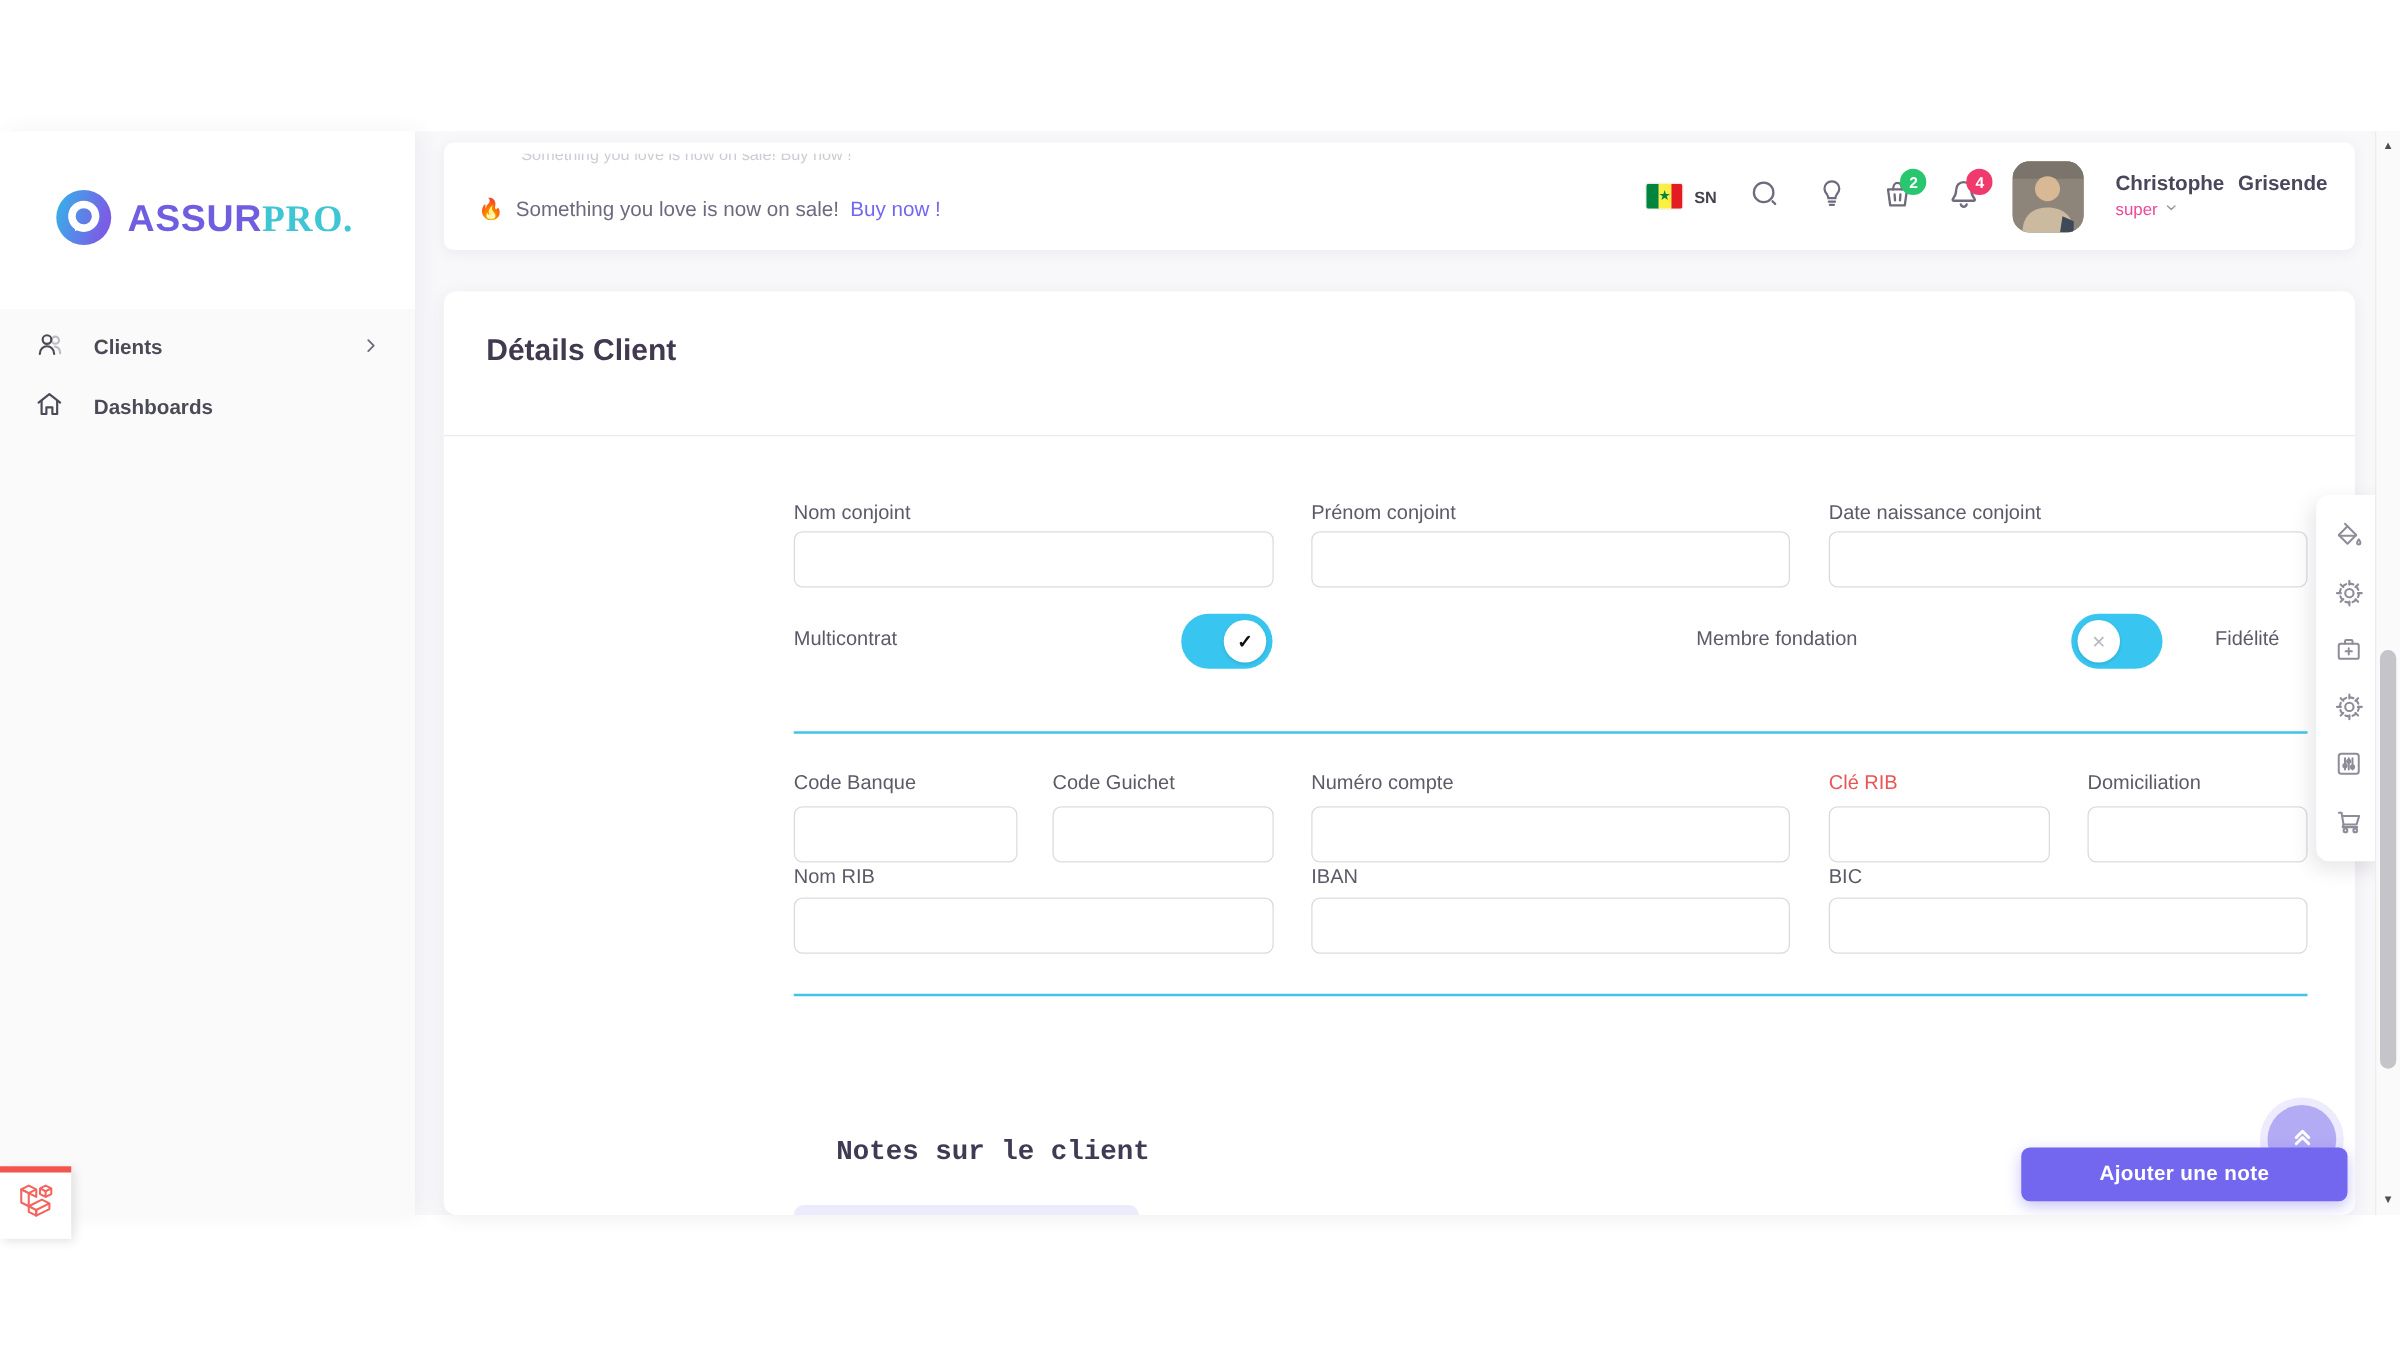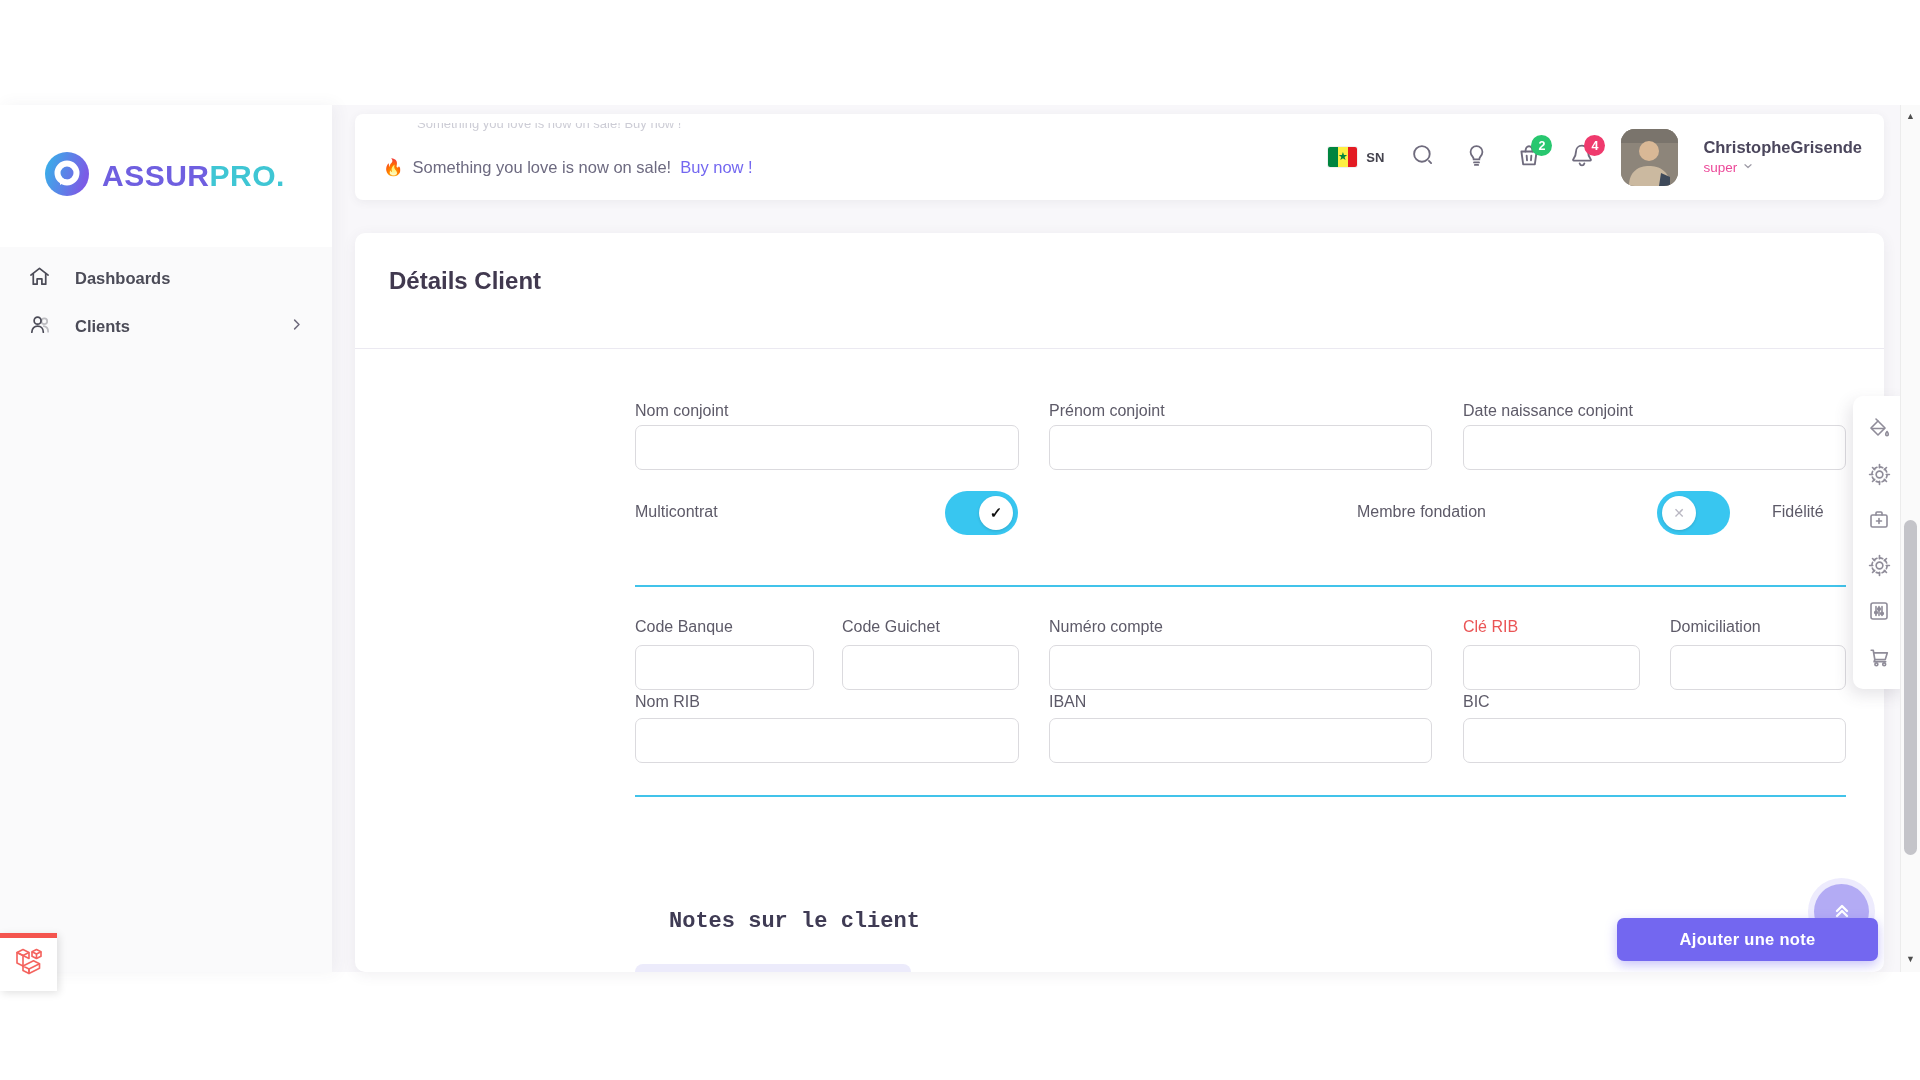--- a/index.html
+++ b/index.html
@@ -7,21 +7,21 @@
   .screen { position:relative; width:1920px; height:1080px; background:#fff; overflow:hidden; }
 
   
   .main-bg { position:absolute; left:332px; top:105px; width:1588px; height:867px; background:#f8f7fa; }
 
   
   .sidebar { position:absolute; left:0; top:105px; width:332px; height:867px; background:#fafafb; box-shadow:4px 0 16px rgba(75,70,92,.06); }
   .logo-card { position:absolute; top:0; left:0; width:100%; height:142px; background:#fff; display:flex; align-items:center; padding-left:44px; }
   .logo-wrap { display:flex; align-items:center; gap:12px; }
   .logo-text { font-size:30px; font-weight:800; letter-spacing:.5px; color:#6f5fe0; }
-  .logo-text .teal { color:#3fc6d4; }
+  .logo-text .teal { color:#3fc6d4;font-family:Liberation Serif, serif; }
   .nav { position:absolute; top:146px; left:0; width:100%; }
   .nav-item { display:flex; align-items:center; gap:24px; height:42px; margin:6px 0; padding:0 28px; color:#4b4b57; font-size:16.5px; font-weight:600; cursor:pointer; }
   .nav-item svg { flex:0 0 auto; }
   .nav-chev { margin-left:auto; color:#6f6b7d; font-size:15px; }
 
   
   .navbar { position:absolute; left:355px; top:114px; width:1529px; height:86px; background:#fff; border-radius:8px; box-shadow:0 2px 10px rgba(75,70,92,.07); }
   .ghost { position:absolute; top:9px; left:62px; width:760px; height:13px; overflow:hidden; opacity:.45; color:#8f8fa3; font-size:13px; }
   .ghost span { display:block; transform:translateY(-7px); white-space:nowrap; }
   .banner { position:absolute; left:28px; top:44px; display:flex; align-items:center; gap:9px; font-size:16.5px; color:#6d6a80; white-space:nowrap; }
@@ -32,21 +32,21 @@
   .flag i { flex:1; }
   .flag .g { background:#00853f; } .flag .y { background:#fdef42; position:relative; } .flag .r { background:#e31b23; }
   .flag .star { position:absolute; left:50%; top:50%; transform:translate(-50%,-54%); color:#00853f; font-size:11px; font-style:normal; }
   .locale { font-size:13px; font-weight:700; color:#44434e; }
   .icon-btn { position:relative; width:28px; height:28px; display:flex; align-items:center; justify-content:center; cursor:pointer; }
   .badge { position:absolute; top:-8px; right:-9px; min-width:21px; height:21px; border-radius:11px; color:#fff; font-size:12.5px; font-weight:700; display:flex; align-items:center; justify-content:center; padding:0 5px; }
   .badge.green { background:#28c76f; }
   .badge.pink { background:#ef3a6d; }
   .avatar { width:57px; height:57px; border-radius:14px; overflow:hidden; background:#8c8376; cursor:pointer; flex:0 0 auto; }
   .user-block { line-height:1.25; cursor:pointer; }
-  .user-name { font-size:16.5px; font-weight:700; color:#4b465c; display:flex; }
+  .user-name { font-size:16.5px; font-weight:700; color:#4b465c; display:flex; gap:11px; }
   .user-role { font-size:13.5px; color:#ec4899; display:flex; align-items:center; gap:5px; margin-top:2px; }
 
   
   .card { position:absolute; left:355px; top:233px; width:1529px; height:739px; background:#fff; border-radius:10px; box-shadow:0 3px 14px rgba(75,70,92,.08); overflow:hidden; }
   .card-title { position:absolute; left:34px; top:34px; font-size:24px; font-weight:700; color:#41394f; }
   .btn-outline { position:absolute; left:1272px; top:37px; width:219px; height:43px; background:#fff; border:1.6px solid #45c4ef; border-radius:22px; color:#3ab9ec; font-size:16.5px; font-family:inherit; cursor:pointer; }
   .head-divider { position:absolute; top:115px; left:0; width:100%; height:1px; background:#ebe9f1; }
 
   .tabs { position:absolute; left:34px; top:157px; width:216px; display:flex; flex-direction:column; }
   .tab { font-size:15.5px; font-weight:600; cursor:pointer; }
@@ -109,42 +109,42 @@
             <circle cx="23" cy="22" r="9.5" fill="none" stroke="#fff" stroke-width="6"></circle>
             <path d="M16 27 L16 34 L24 29 Z" fill="#fff"></path>
           </svg>
         </span>
         <span class="logo-text"><span>ASSUR</span><span class="teal">PRO.</span></span>
       </div>
     </div>
     <nav class="nav">
       <div class="nav-item">
         <span>
-          <svg width="23" height="23" viewBox="0 0 24 24" fill="none" stroke="#4b4b57" stroke-width="1.8" stroke-linecap="round" stroke-linejoin="round">
-            <path d="M3 10.5 L12 3.5 L21 10.5"></path>
-              <path d="M5.5 9 V20 H9.5 V14.5 H14.5 V20 H18.5 V9"></path>
-          </svg>
-        </span>
-        <span>Dashboards</span>
-      </div>
-      <div class="nav-item">
-        <span>
           <svg width="23" height="23" viewBox="0 0 24 24" fill="none" stroke="#4b4b57" stroke-width="1.8" stroke-linecap="round">
             <circle cx="10" cy="8" r="3.6"></circle>
               <path d="M4 20 C4 15.8 7 13.6 10 13.6 C13 13.6 16 15.8 16 20"></path>
             <circle cx="17" cy="8.5" r="3" opacity=".35"></circle>
               <path d="M16.5 13.8 C19 14.2 21 16.2 21 19.5" opacity=".35"></path>
           </svg>
         </span>
         <span>Clients</span>
         <span class="nav-chev">
           <svg width="15" height="15" viewBox="0 0 24 24" fill="none" stroke="#6f6b7d" stroke-width="2.4" stroke-linecap="round" stroke-linejoin="round">
               <path d="M9 5 L16 12 L9 19"></path>
             </svg>
         </span>
+      </div>
+      <div class="nav-item">
+        <span>
+          <svg width="23" height="23" viewBox="0 0 24 24" fill="none" stroke="#4b4b57" stroke-width="1.8" stroke-linecap="round" stroke-linejoin="round">
+            <path d="M3 10.5 L12 3.5 L21 10.5"></path>
+              <path d="M5.5 9 V20 H9.5 V14.5 H14.5 V20 H18.5 V9"></path>
+          </svg>
+        </span>
+        <span>Dashboards</span>
       </div>
     </nav>
   </aside>
 
   <header class="navbar">
     <div class="ghost">
         <span>Something you love is now on sale! Buy now !</span>
       </div>
     <div class="banner">
       <span>🔥</span>

